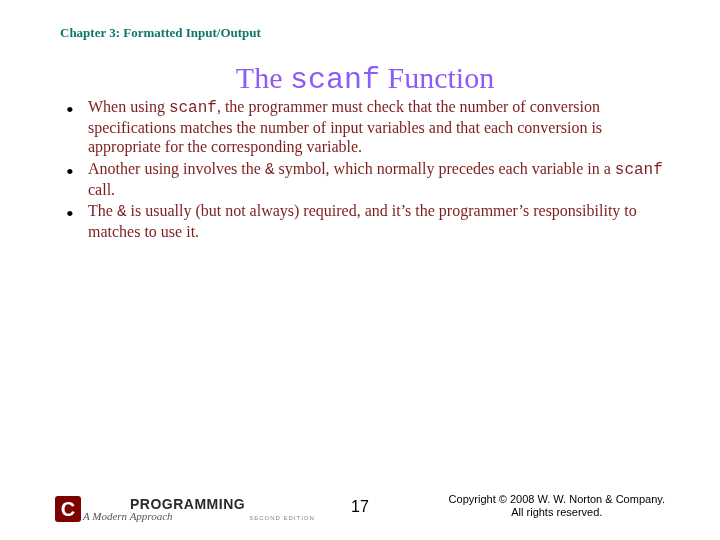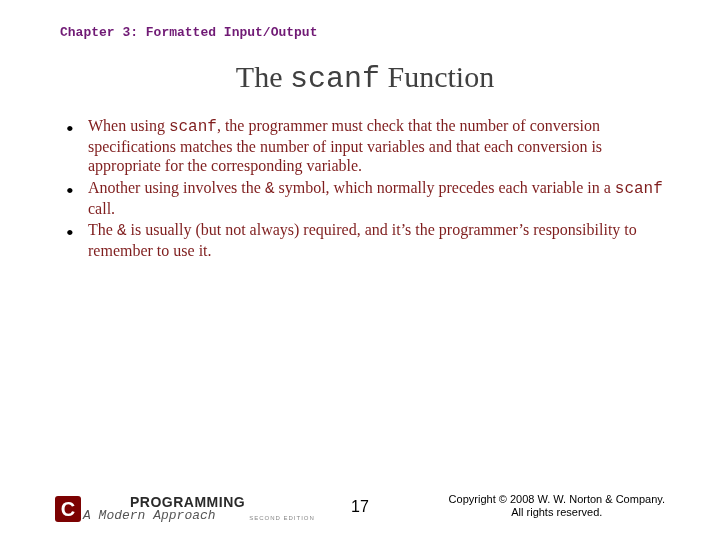--- a/index.html
+++ b/index.html
@@ -13,31 +13,30 @@
     position: relative;
     overflow: hidden;
   }
   .slide {
     padding: 25px 50px 0 60px;
     box-sizing: border-box;
     height: 100%;
     position: relative;
   }
   .chapter {
-    font-family: Liberation Mono, monospace;
+    font-family: Liberation Serif, serif;
     font-weight: bold;
     font-size: 13px;
-    color: #701a75;
+    color: #0f766e;
     margin-bottom: 20px;
   }
   .title {
     text-align: center;
     font-size: 30px;
-    color: #404040;
-    margin-bottom: 20px;
+    color: #8b5cf6;
     font-family: "Times New Roman", Times, serif;
   }
   .title .mono {
     font-family: "Courier New", Courier, monospace;
   }
   ul.bullets {
     list-style: none;
     padding: 0;
     margin: 0 0 0 0;
   }
@@ -94,23 +93,23 @@
   }
   .logo-main {
     font-family: Arial, sans-serif;
     font-weight: bold;
     font-size: 14px;
     letter-spacing: 0.5px;
     color: #2a2a2a;
     padding-left: 47px;
   }
   .logo-sub {
-    font-family: Liberation Mono, monospace;
+    font-family: Liberation Serif, serif;
     font-style: italic;
-    font-size: 13px;
+    font-size: 11px;
     color: #555;
   }
   .logo-ed {
     font-family: Arial, sans-serif;
     font-size: 6px;
     color: #888;
     letter-spacing: 1px;
     margin-left: 4px;
     align-self: flex-end;
     padding-bottom: 1px;
@@ -147,21 +146,21 @@
   </div>
 
   <ul class="bullets">
     <li>
       <span>When using </span><span class="mono">scanf</span><span>, the programmer must check that the number of conversion specifications matches the number of input variables and that each conversion is appropriate for the corresponding variable.</span>
     </li>
     <li>
       <span>Another using involves the </span><span class="mono">&amp;</span><span> symbol, which normally precedes each variable in a </span><span class="mono">scanf</span><span> call.</span>
     </li>
     <li>
-      <span>The </span><span class="mono">&amp;</span><span> is usually (but not always) required, and it’s the programmer’s responsibility to remember to use it.</span>
+      <span>The </span><span class="mono">&amp;</span><span> is usually (but not always) required, and it’s the programmer’s responsibility to matches to use it.</span>
     </li>
   </ul>
 
   <div class="footer">
     <div class="logo">
       <div class="logo-c">C</div>
       <div class="logo-text">
         <span class="logo-main">PROGRAMMING</span>
         <span class="logo-sub">A Modern Approach</span>
       </div>

